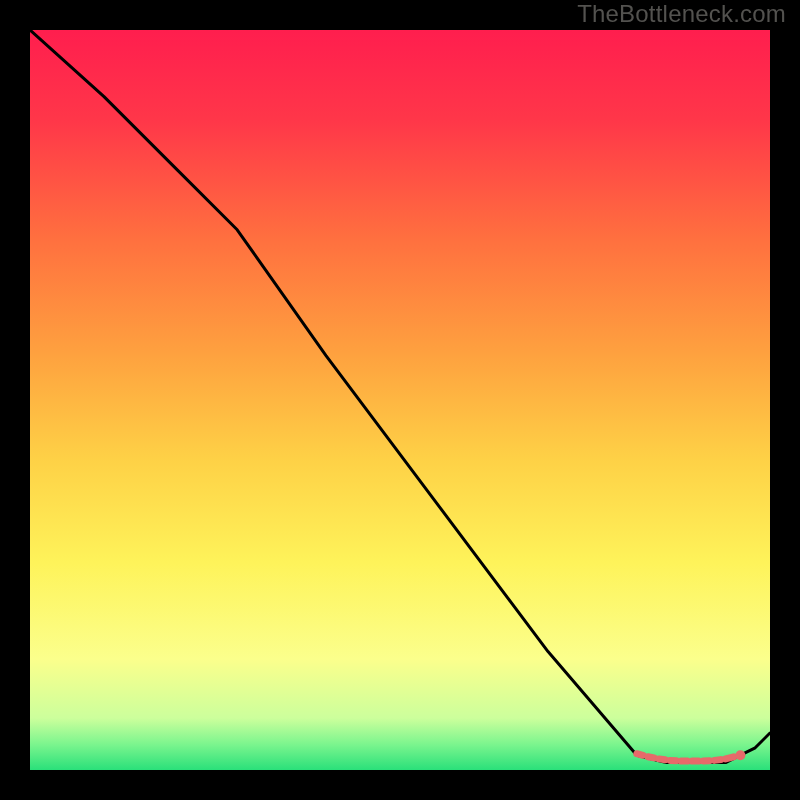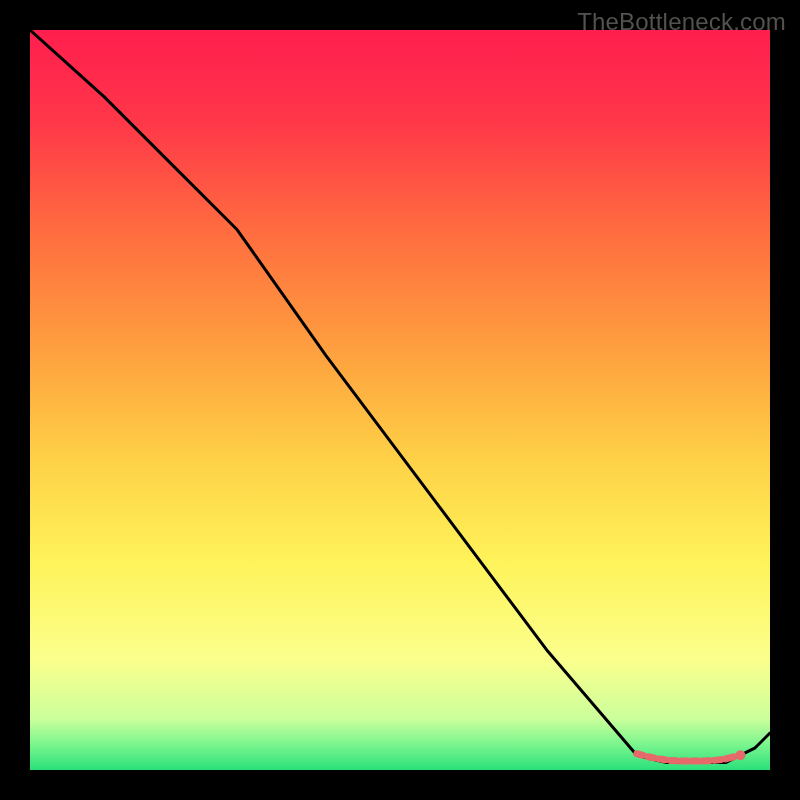--- a/index.html
+++ b/index.html
@@ -12,21 +12,21 @@
     overflow: hidden;
   }
   .frame {
     position: relative;
     width: 800px;
     height: 800px;
     background: #000;
   }
   .watermark {
     position: absolute;
-    top: 8px;
+    top: 0;
     right: 14px;
     color: #53524f;
     font-size: 24px;
     font-weight: 500;
     letter-spacing: 0.2px;
     z-index: 10;
   }
   .plot {
     position: absolute;
     left: 30px;

